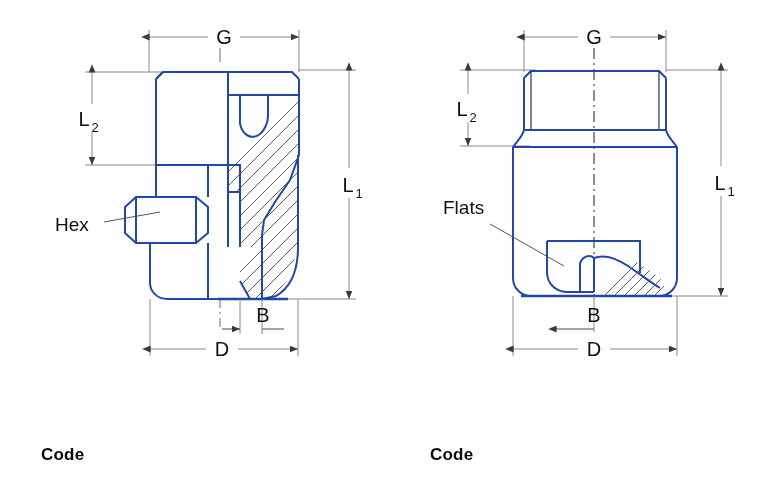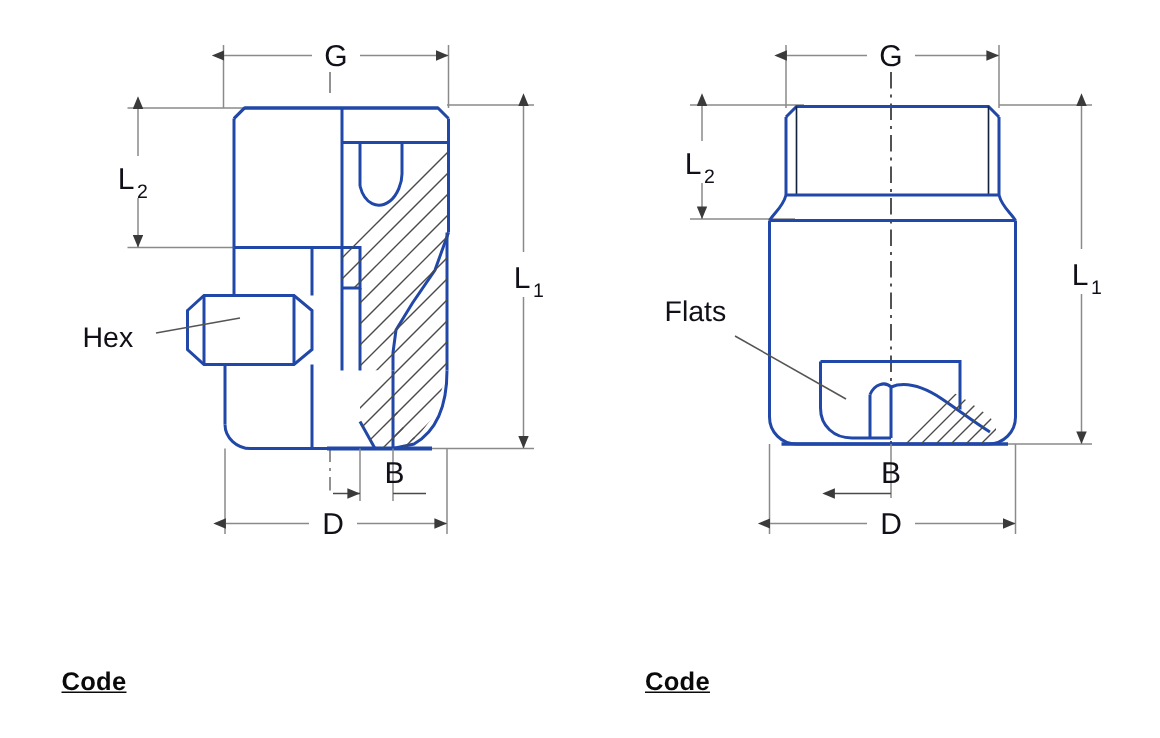--- a/index.html
+++ b/index.html
@@ -34,21 +34,21 @@
     font-family: "Liberation Sans", sans-serif;
     font-weight: bold;
     font-size: 17px;
     line-height: 22px;
     color: #0a0a0a;
     letter-spacing: 0.2px;
     white-space: pre;
   }
   .code-left { left: 41px; top: 400px; }
   .code-right { left: 430px; top: 400px; }
-  .code-line { display: block; text-decoration: underline; }
+  .code-line { display: block; }
 </style>
 </head>
 <body>
 
 <div class="sheet">
 
   <svg class="drawing" viewBox="0 0 773 492" xmlns="http://www.w3.org/2000/svg">
 
     <defs>
       <marker id="arrIn" markerWidth="9" markerHeight="7" refX="8.4" refY="3.5" orient="auto" markerUnits="userSpaceOnUse">

